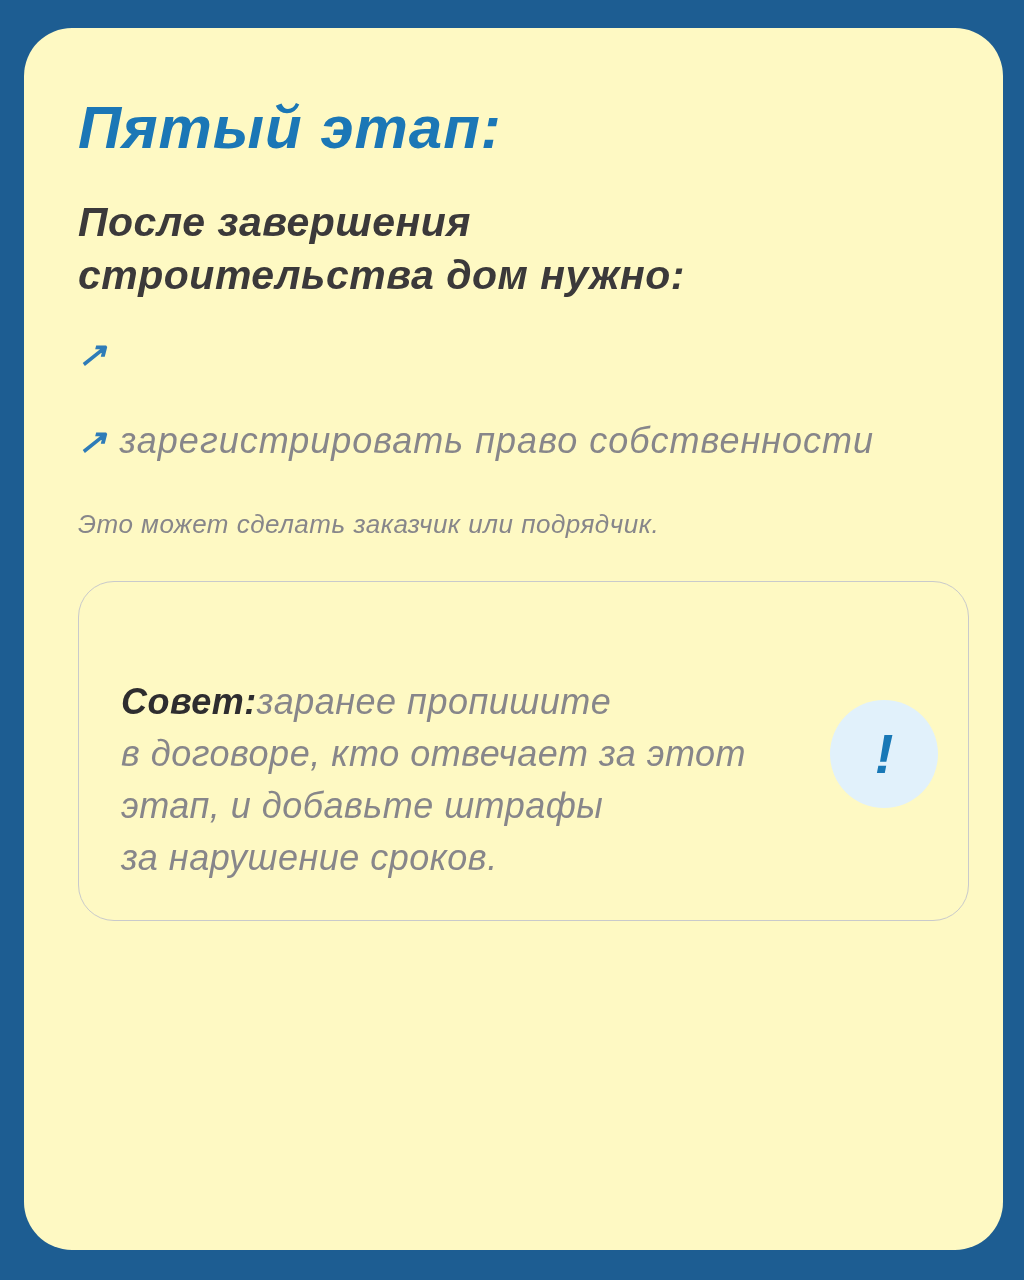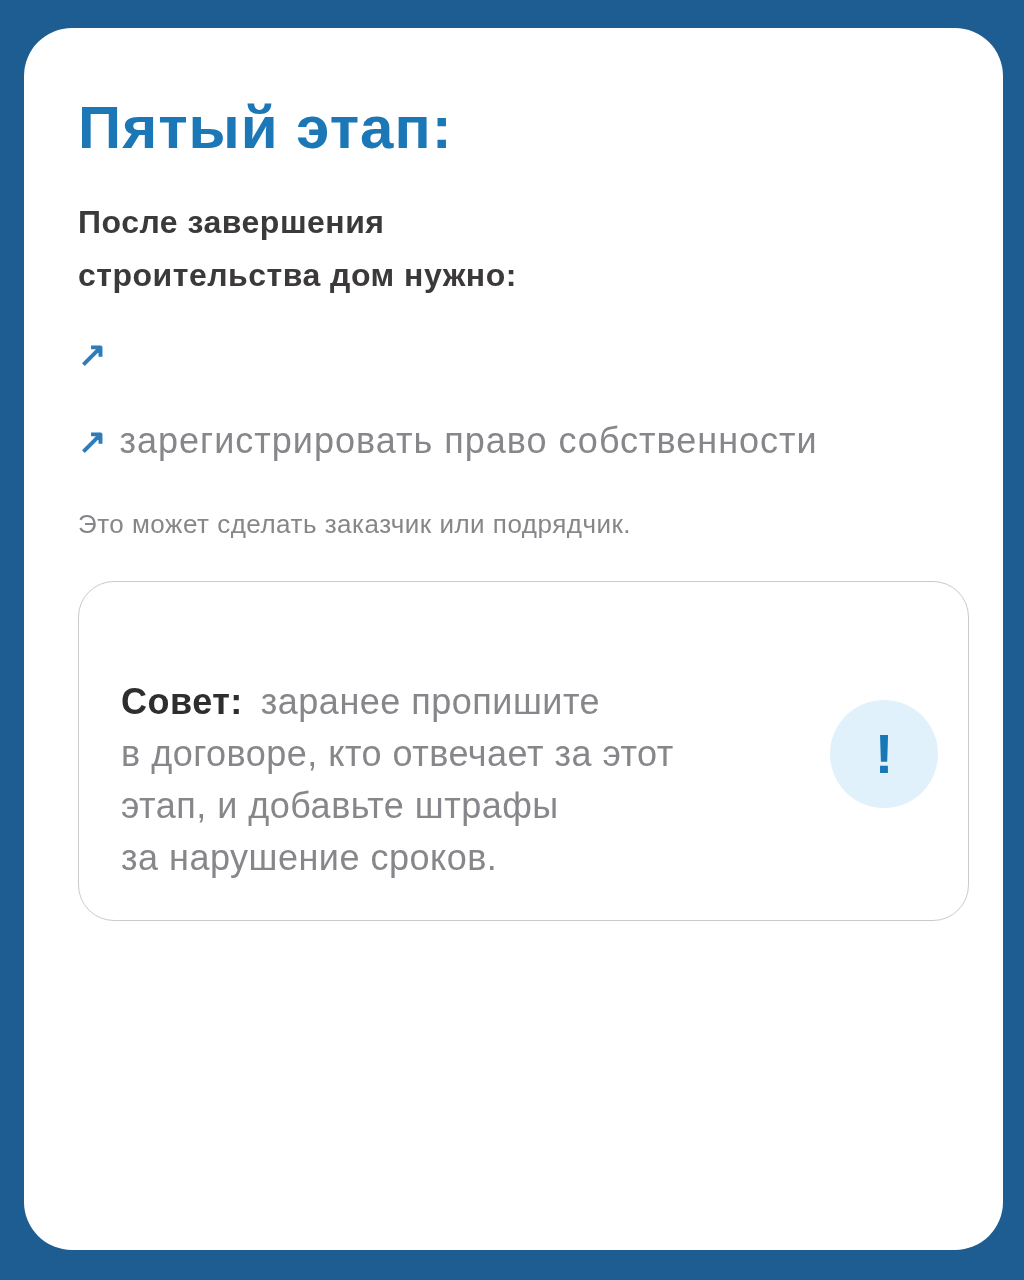--- a/index.html
+++ b/index.html
@@ -6,35 +6,36 @@
   html, body { width: 1024px; height: 1280px; }
   body {
     font-family: "Liberation Sans", sans-serif;
     background: #1d5d92;
     position: relative;
     overflow: hidden;
   }
   .card {
     position: absolute;
     top: 28px; left: 24px; right: 21px; bottom: 30px;
-    background: #ffffff;
+    background: #fef9c3;
     border-radius: 48px;
     padding: 62px 50px 0 54px;
+    font-style: italic;
   }
   h1 {
     font-size: 60px;
     line-height: 76px;
     font-weight: bold;
     letter-spacing: 1px;
   }
   h1 .t1 { display: block; color: #1b77b6; }
   h1 .t2 { display: block; color: #2b2a2b; }
   .intro {
     margin-top: 30px;
-    font-size: 32px;
+    font-size: 41px;
     line-height: 53px;
     font-weight: bold;
     color: #3b393a;
     letter-spacing: 0.5px;
     white-space: pre-line;
   }
   .bullets {
     list-style: none;
     margin-top: 26px;
   }
@@ -75,21 +76,21 @@
     font-size: 36px;
     line-height: 52px;
     color: #87868a;
     letter-spacing: 0.5px;
     white-space: pre-line;
     flex: 1 1 auto;
   }
   .tip-label {
     font-weight: bold;
     color: #2e2d2f;
-    margin-right: 18px;
+    margin-right: 0;
   }
   .tip-icon {
     flex: 0 0 auto;
     width: 108px;
     height: 108px;
     margin-left: 16px;
     border-radius: 50%;
     background: #e1f1fb;
     display: flex;
     align-items: center;

